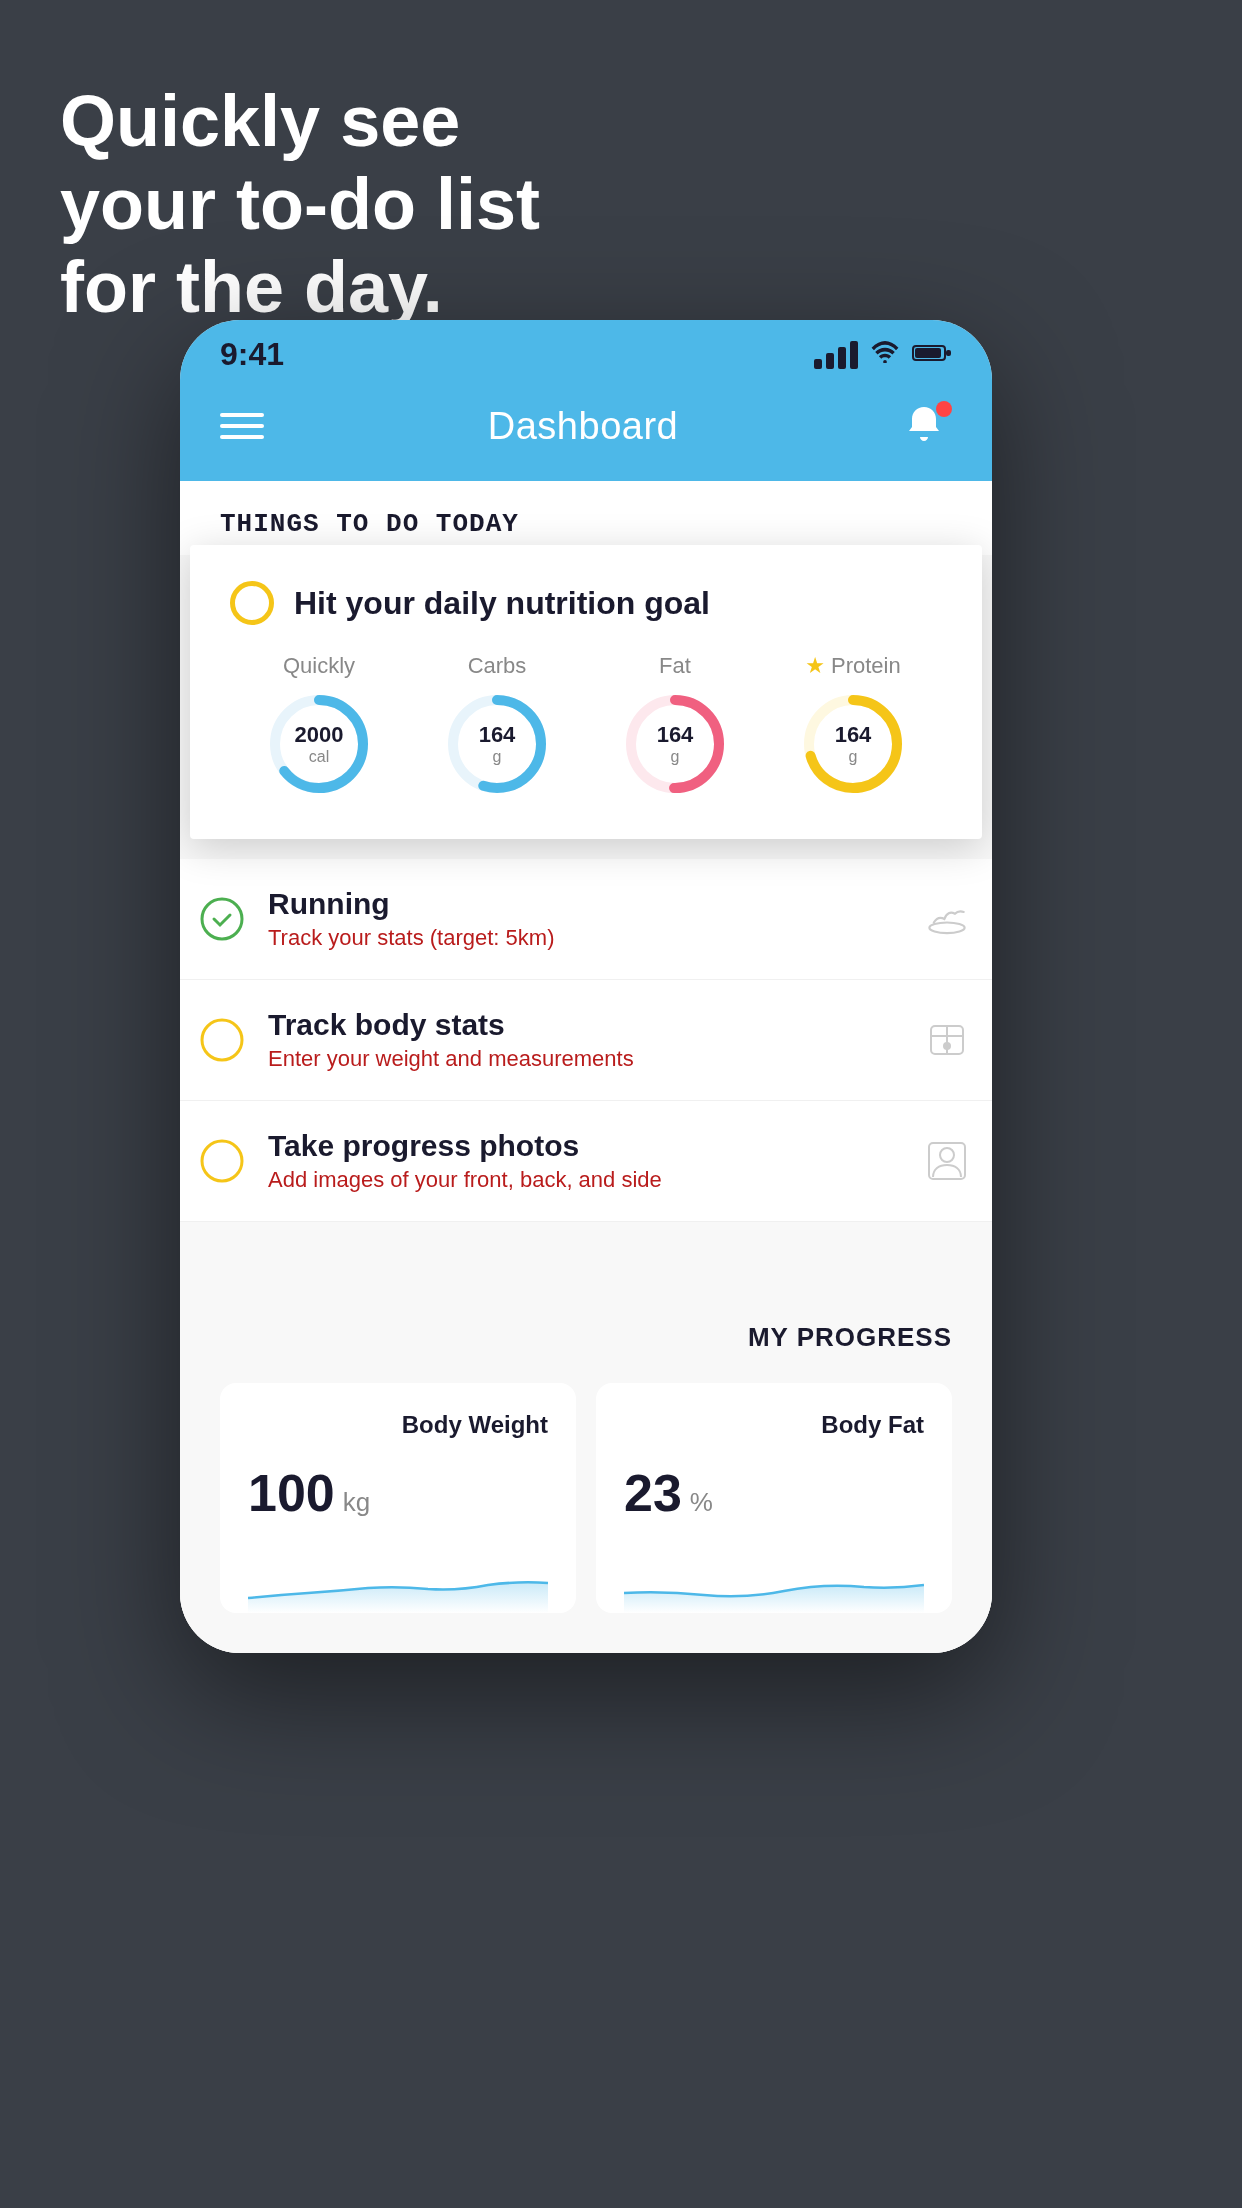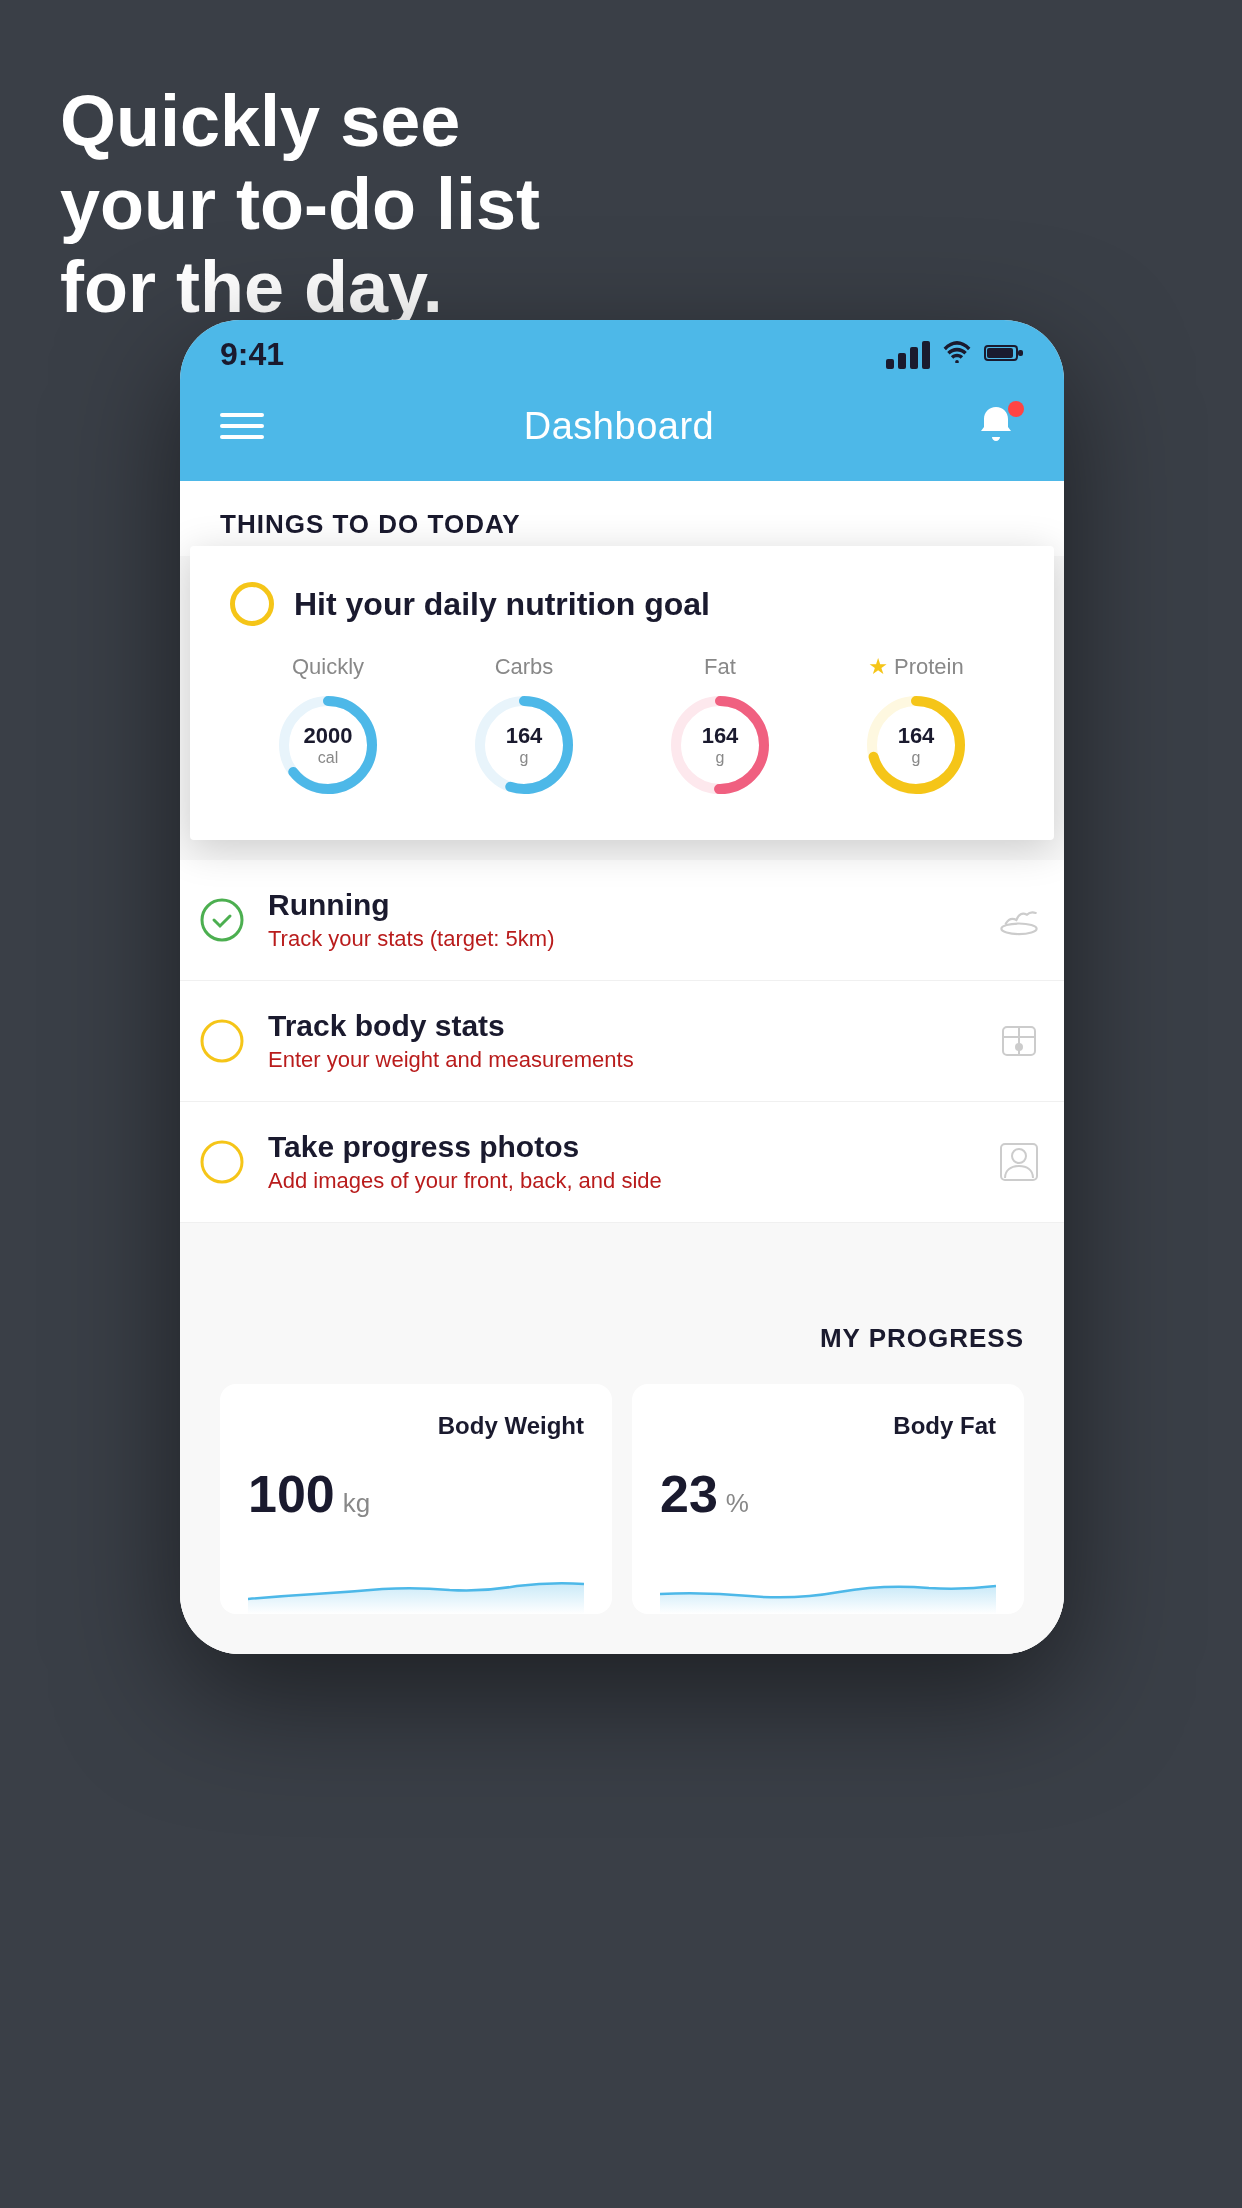--- a/index.html
+++ b/index.html
@@ -22,21 +22,21 @@
       font-weight: 800;
       line-height: 1.15;
       max-width: 600px;
     }
 
     
     .phone-frame {
       position: absolute;
       top: 320px;
       left: 180px;
-      width: 884px;
+      width: 812px;
       background: #f0f0f0;
       border-radius: 60px;
       overflow: hidden;
       box-shadow: 0 40px 120px rgba(0,0,0,0.5);
     }
 
     
     .status-bar {
       background: #4db8e8;
       padding: 16px 40px 8px 40px;
@@ -117,20 +117,21 @@
 
     
     .app-content {
       background: #f8f8f8;
     }
 
     
     .section-header-bar {
       background: white;
       padding: 28px 40px 16px 40px;
+      font-family: Liberation Mono, monospace;
     }
     .section-title {
       font-size: 26px;
       font-weight: 800;
       color: #1a1a2e;
       letter-spacing: 1px;
     }
 
     
     .nutrition-card {

